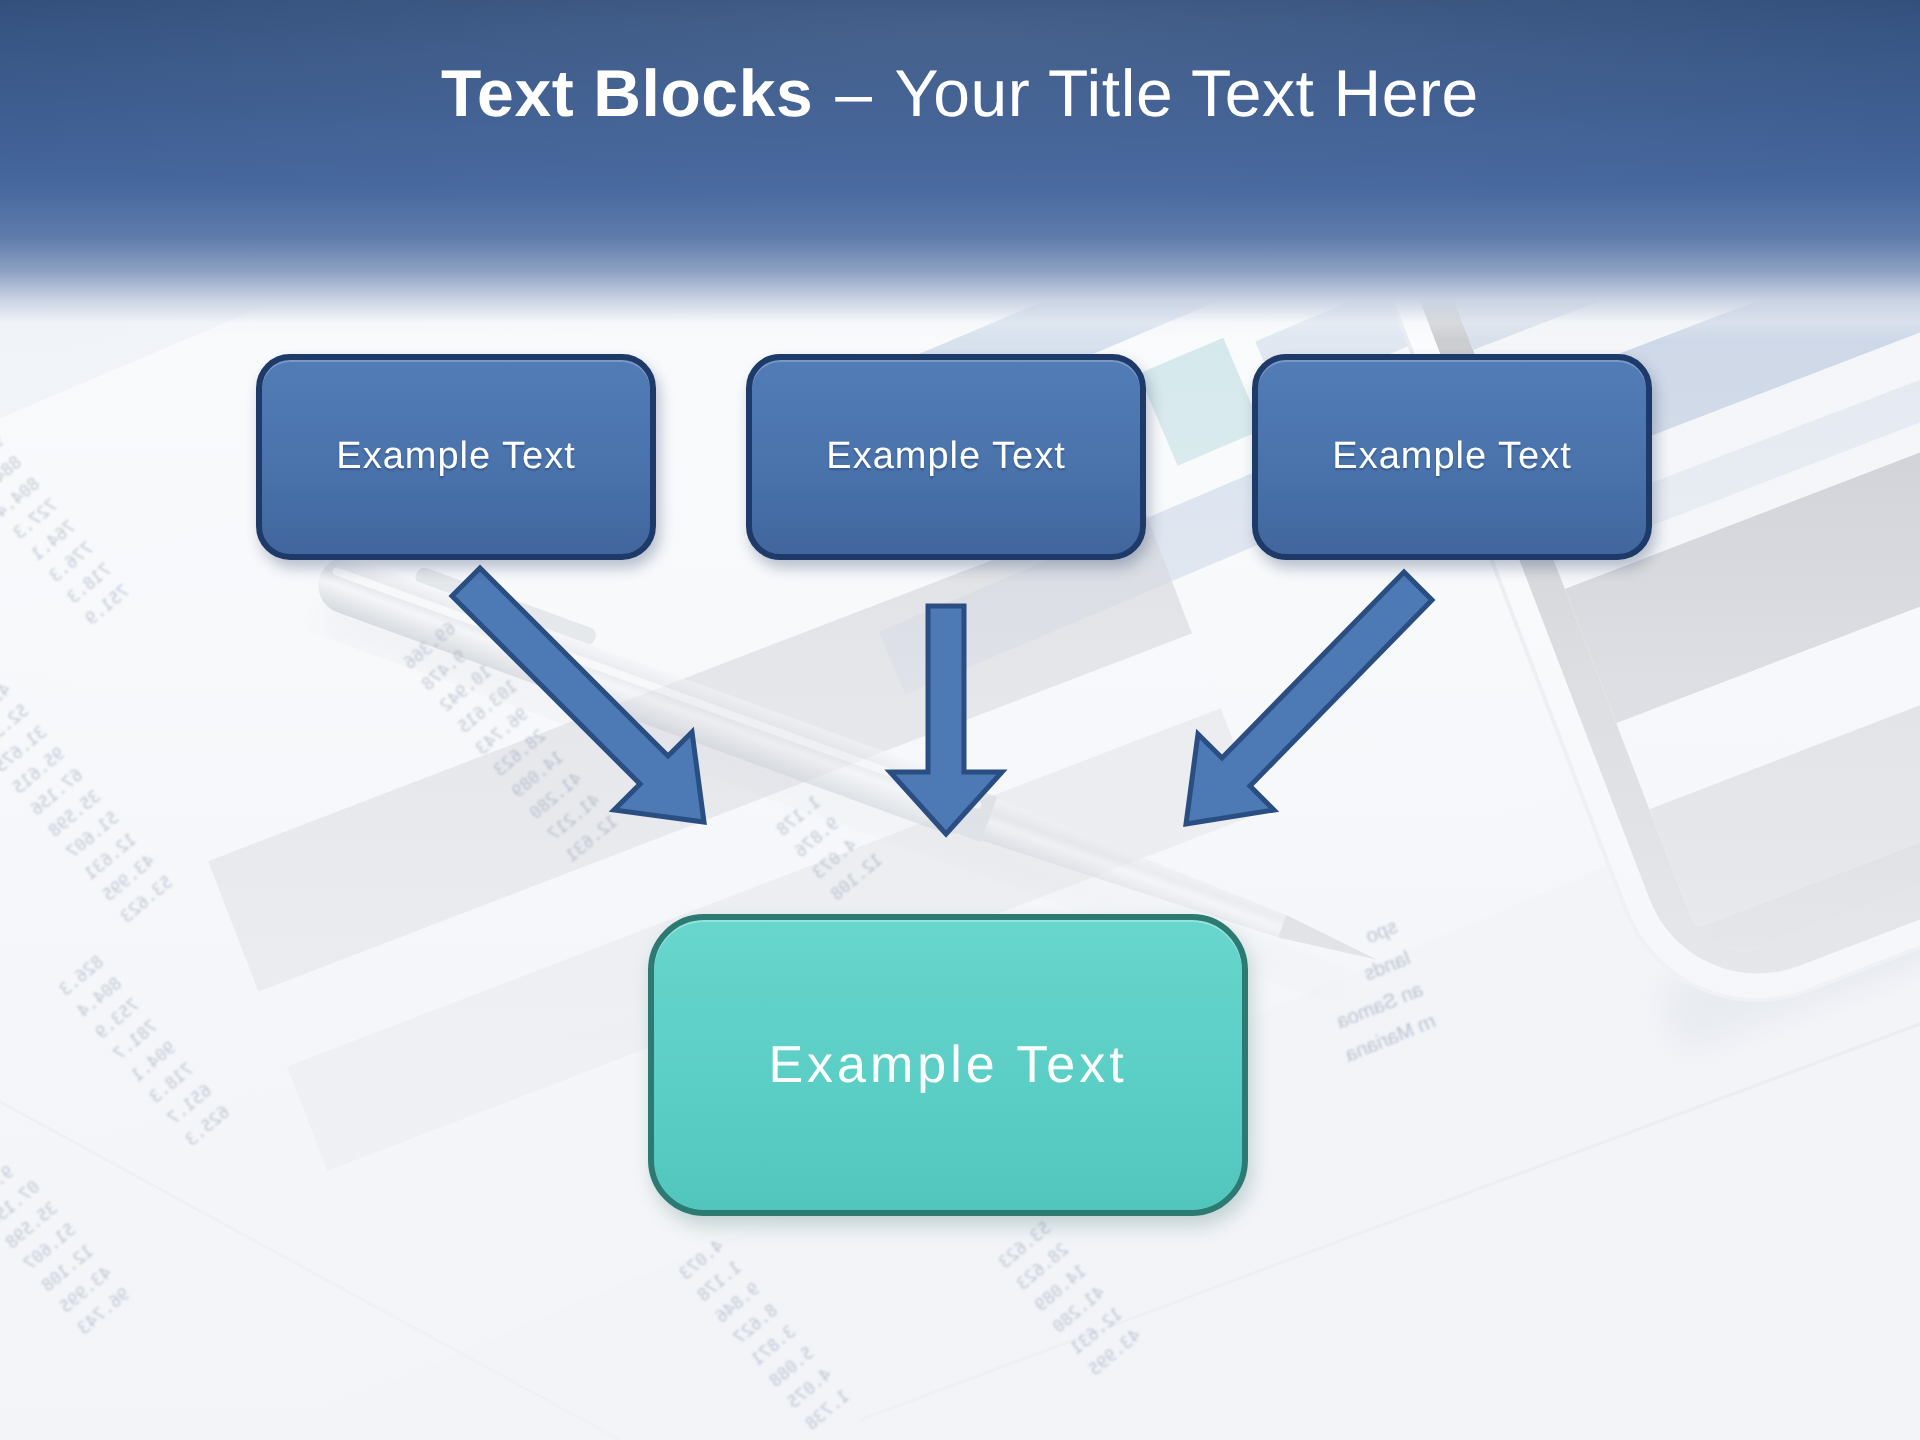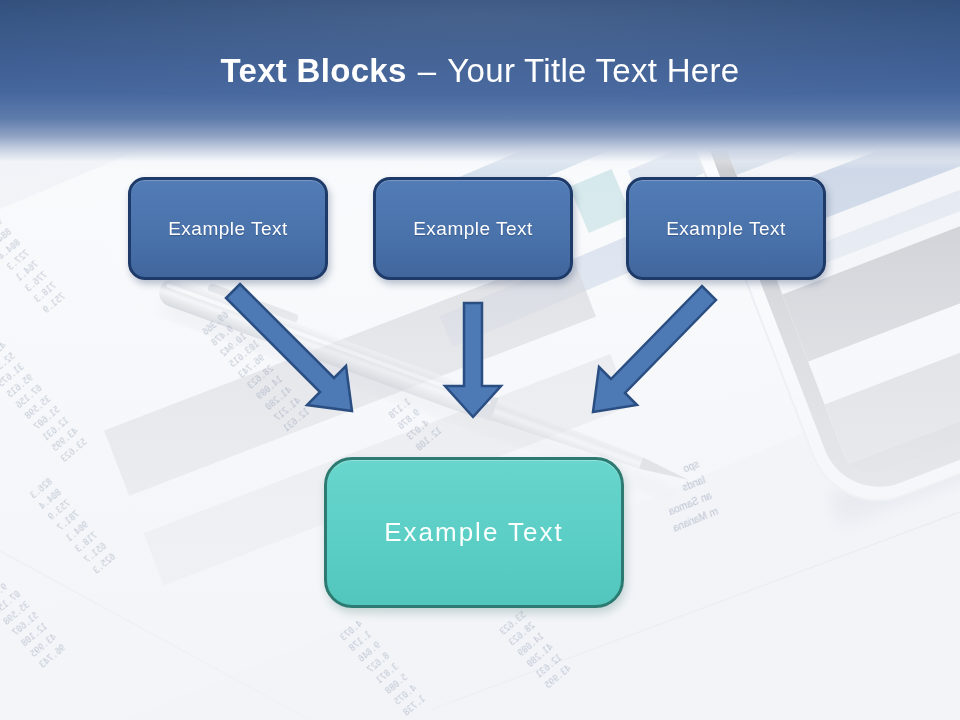--- a/index.html
+++ b/index.html
@@ -35,21 +35,21 @@
   
   .header{
     position:absolute;left:0;top:0;width:960px;height:170px;z-index:4;
     background:
       radial-gradient(120% 90% at 50% 8%,rgba(255,255,255,.10),rgba(255,255,255,0) 60%),
       linear-gradient(to bottom,
         #2d4b79 0%,#3a5a8e 32%,#47689f 55%,#5f7cab 70%,
         #8fa2c4 80%,#c9d2e3 88%,rgba(240,243,248,.35) 95%,rgba(240,243,248,0) 100%);
   }
   .header h1{
-    margin:0;padding-top:52px;text-align:center;
+    margin:0;padding-top:28px;text-align:center;
     font-size:33px;font-weight:400;color:#ffffff;letter-spacing:.3px;
   }
   .t-bold{font-weight:700;}
   .t-dash{margin:0 11px;font-weight:400;}
 
   
   .src-box{
     position:absolute;top:177px;width:200px;height:103px;z-index:6;
     background:linear-gradient(180deg,#527cb6 0%,#4a73ac 55%,#41669d 100%);
     border:3px solid #1e3a69;border-radius:17px;

